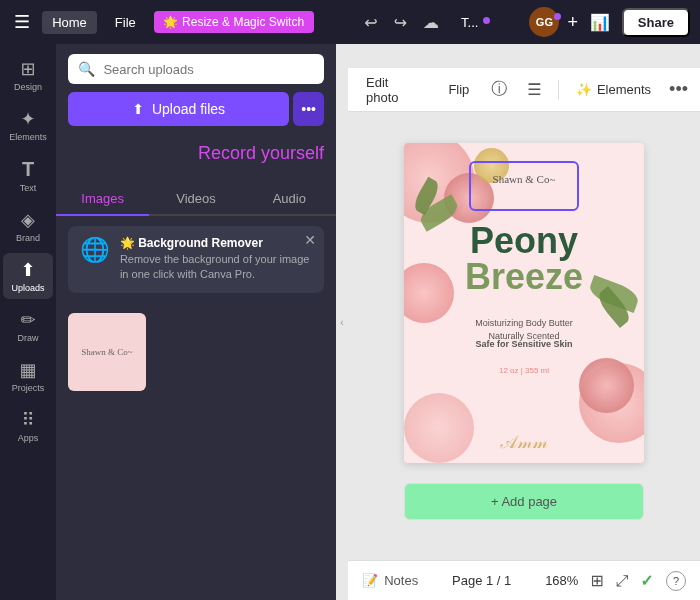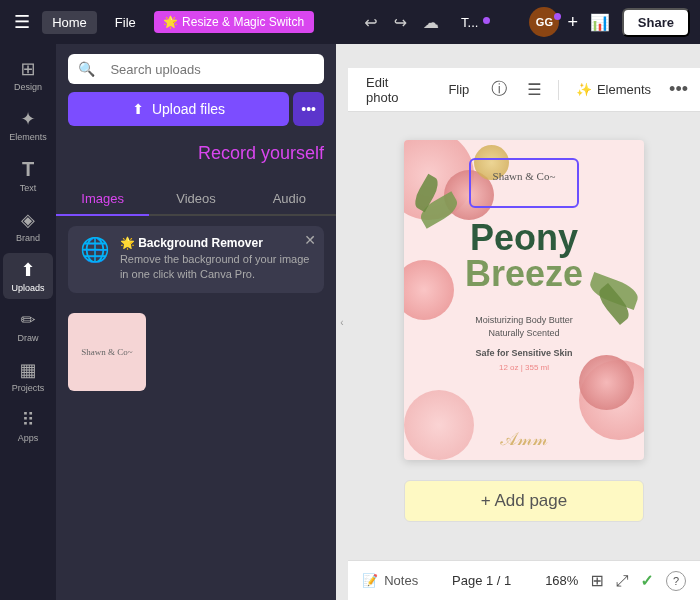--- a/index.html
+++ b/index.html
@@ -43,21 +43,20 @@
       flex-shrink: 0; overflow: hidden;
     }
     .uploads-header { padding: 10px 12px; display: flex; flex-direction: column; gap: 8px; }
     .search-box {
       display: flex; align-items: center; background: white;
       border-radius: 6px; padding: 7px 10px; gap: 8px;
     }
     .search-box input {
       border: none; outline: none; font-size: 13px; flex: 1; color: #1d4ed8;
       background: transparent;
-      margin-left: 7px;
     }
     .search-icon { color: #666; font-size: 14px; }
     .upload-btn {
       background: #7c4dff; color: white; border: none; border-radius: 6px;
       padding: 9px 0; font-size: 14px; font-weight: 500; cursor: pointer;
       display: flex; align-items: center; justify-content: center; gap: 8px;
     }
     .upload-btn-more {
       background: #5c35cc; color: white; border: none; border-radius: 6px;
       padding: 9px 8px; font-size: 14px; cursor: pointer;
@@ -142,36 +141,36 @@
     .card-subtitle { color: #7c9a5e; }
     .card-desc {
       position: absolute; top: 175px; left: 50%; transform: translateX(-50%);
       text-align: center; font-size: 9px; color: #555; white-space: nowrap;
     }
     .card-tagline {
       position: absolute; top: 188px; left: 50%; transform: translateX(-50%);
       text-align: center; font-size: 9px; color: #555; white-space: nowrap;
     }
     .card-skin {
-      position: absolute; top: 208px; left: 50%; transform: translateX(-50%);
+      position: absolute; top: 196px; left: 50%; transform: translateX(-50%);
       text-align: center; font-size: 9px; font-weight: 600; color: #555; white-space: nowrap;
     }
     .card-size {
       position: absolute; top: 223px; left: 50%; transform: translateX(-50%);
       text-align: center; font-size: 8px; color: #e88; white-space: nowrap;
     }
     
     .flower { position: absolute; border-radius: 50%; }
     .flower-tl { width: 90px; height: 90px; top: -10px; left: -20px; background: radial-gradient(circle, #f9c6c6, #e89090); opacity: 0.8; }
     .flower-br { width: 80px; height: 80px; bottom: 20px; right: -15px; background: radial-gradient(circle, #f9c6c6, #e89090); opacity: 0.8; }
     .flower-mid { width: 60px; height: 60px; top: 120px; left: -10px; background: radial-gradient(circle, #f9b6b6, #e07070); opacity: 0.7; }
 
     
     .add-page-btn {
-      background: #fef9c3; border: 1px solid #ddd; color: #555; font-size: 17px;
+      background: #86efac; border: 1px solid #ddd; color: #555; font-size: 13px;
       padding: 10px; border-radius: 6px; cursor: pointer; margin: 10px 20px;
       text-align: center; width: 240px; align-self: center;
     }
 
     
     .bottom-bar {
       background: white; border-top: 1px solid #ddd; height: 40px;
       display: flex; align-items: center; padding: 0 14px; gap: 12px;
     }
     .bottom-notes { display: flex; align-items: center; gap: 6px; font-size: 13px; color: #555; cursor: pointer; }

